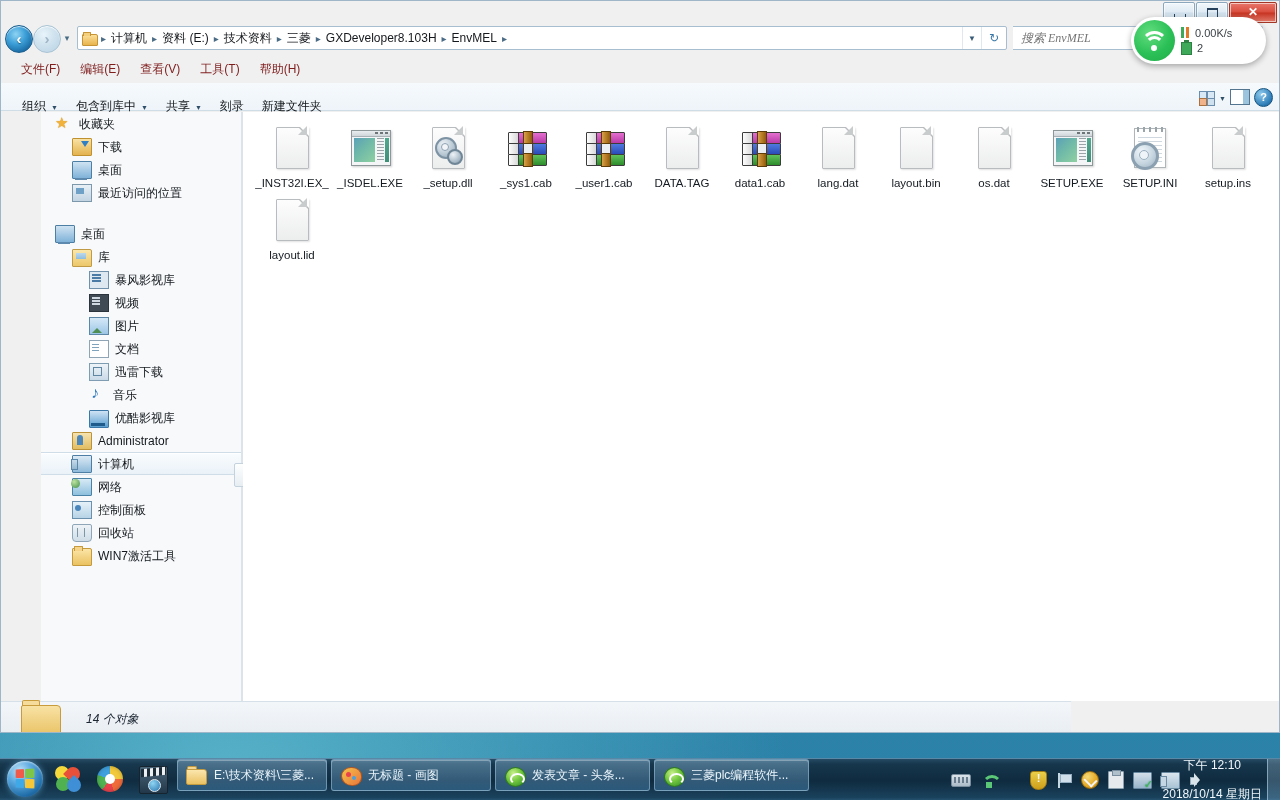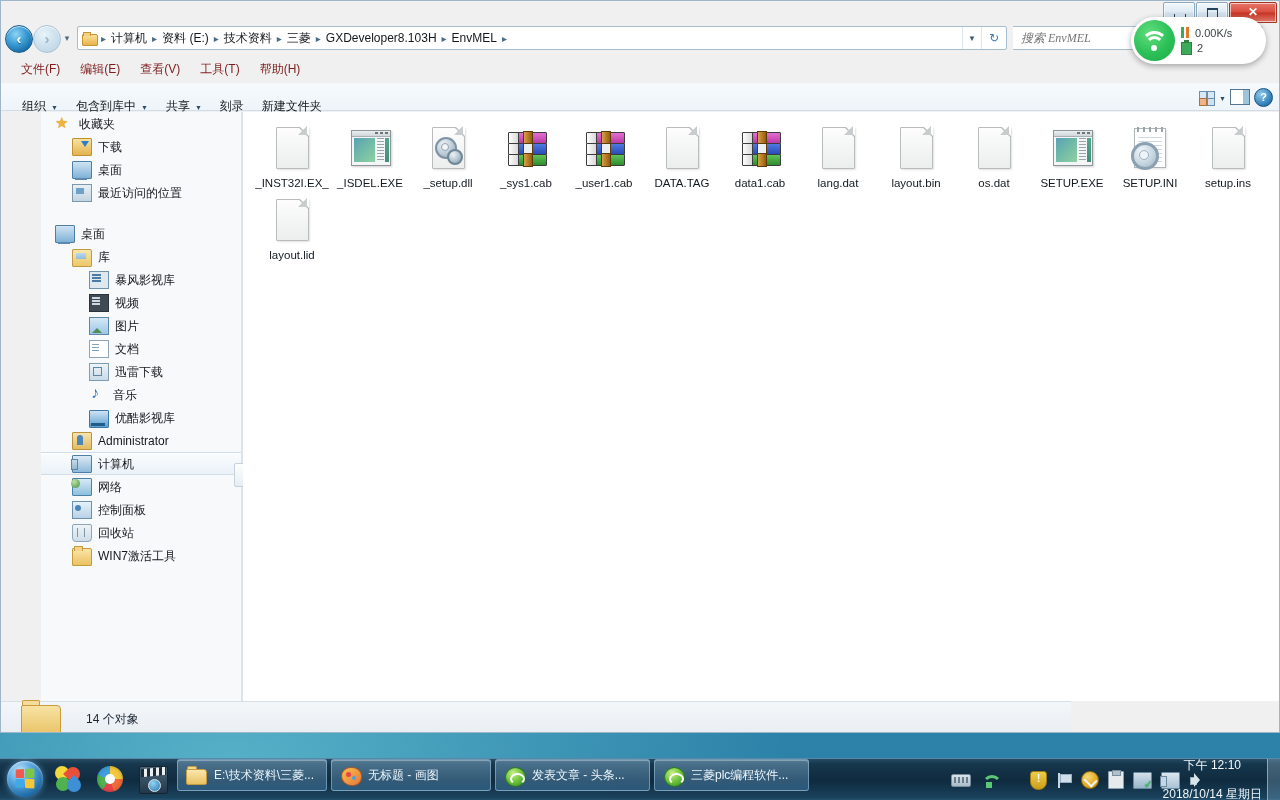--- a/index.html
+++ b/index.html
@@ -222,20 +222,21 @@
     border:1px solid #c3d2dd;border-radius:2px;
   }
   #content{
     position:absolute;left:242px;top:111px;width:1036px;height:589px;
     background:#fff;overflow:hidden;
   }
   #statusbar{
     position:absolute;left:0;top:700px;width:1070px;height:32px;
     background:linear-gradient(to bottom,#f3f6f9,#e9eef3);
     border-top:1px solid #d6e0e8;
+    font-style:italic;
   }
   #statusfolder{
     position:absolute;left:18px;top:-4px;width:46px;height:40px;
   }
   #statusfolder .back{
     position:absolute;left:2px;top:7px;width:38px;height:30px;
     background:linear-gradient(to bottom,#f8e2a4,#e9c163);
     border:1px solid #c89b3c;border-radius:2px 4px 2px 2px;
   }
   #statusfolder .tab{

